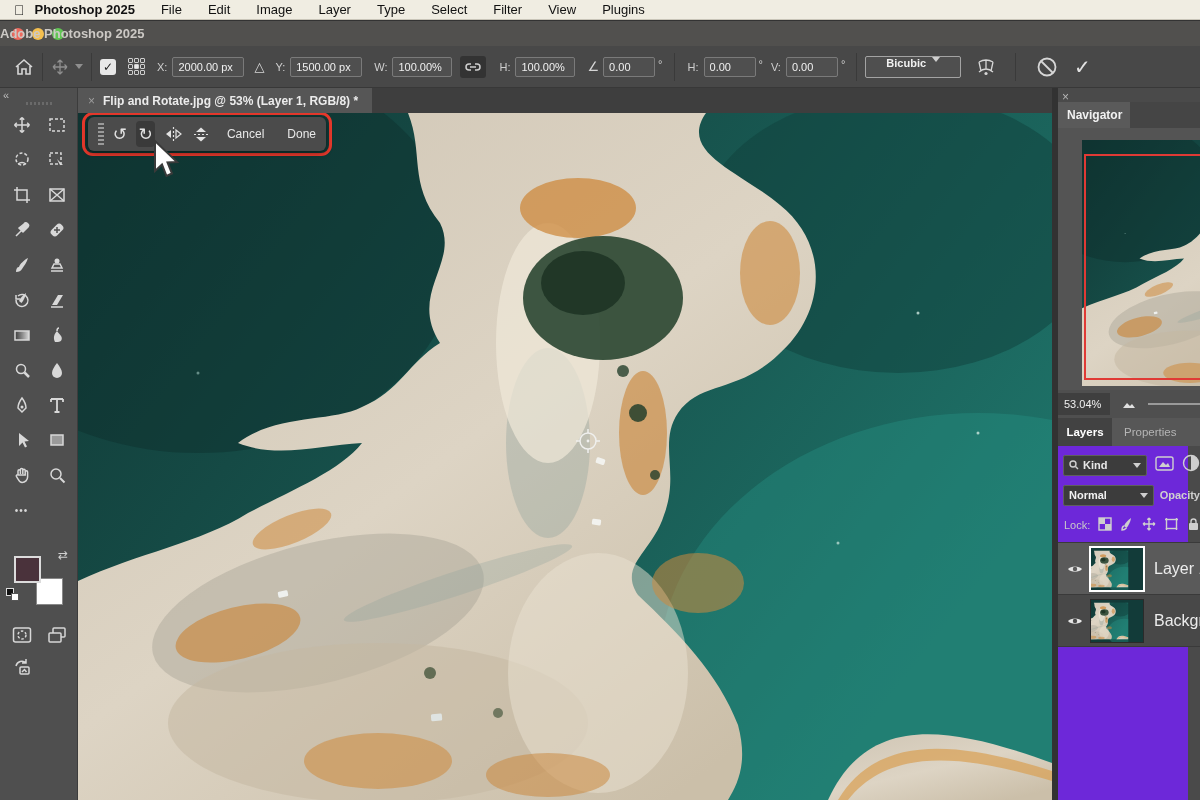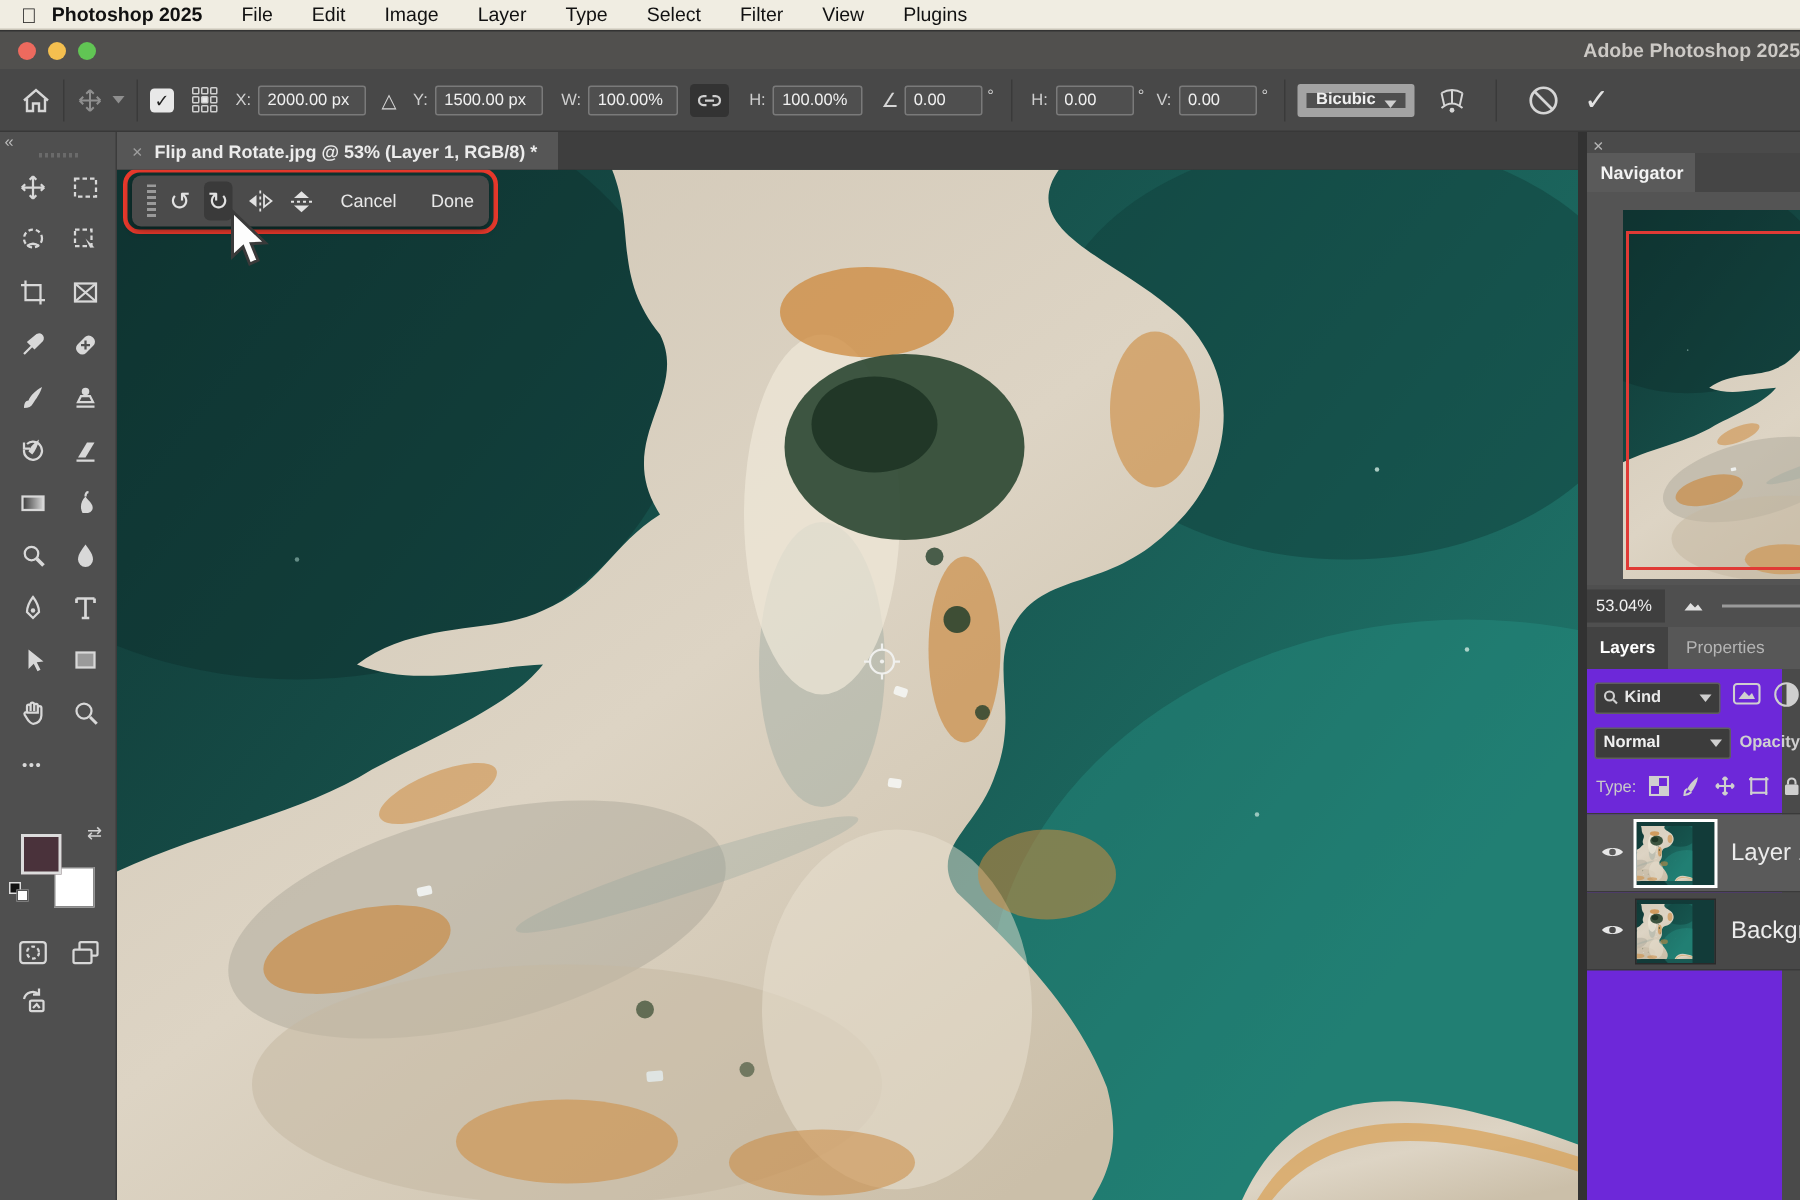--- a/index.html
+++ b/index.html
@@ -11,42 +11,42 @@
     background:#f0ede2; border-bottom:1px solid #c9c5b8; display:flex; align-items:center;
     font-size:13px; color:#111; gap:0; z-index:50; }
   #menubar .apple { margin:0 10px 0 14px; font-size:14px; }
   #menubar .app { font-weight:bold; margin-right:26px; }
   #menubar .mi { margin-right:26px; }
 
   
   #titlebar { position:absolute; left:0; top:21px; width:1200px; height:25px;
     background:#51504e; display:flex; align-items:center; z-index:49; }
   .light { width:12px; height:12px; border-radius:50%; margin-right:8px; }
-  #titlebar .title { position:absolute; left:0; right:0; text-align:right;
+  #titlebar .title { position:absolute; left:0; right:0; text-align:left;
     color:#ccc9c5; font-size:13px; font-weight:bold; }
 
   
   #optionsbar { position:absolute; left:0; top:46px; width:1200px; height:42px;
     background:#484848; border-bottom:1px solid #383838; display:flex; align-items:center;
     color:#cfcfcf; font-size:11px; z-index:48; }
   .vsep { width:1px; height:28px; background:#3a3a3a; margin:0 8px; }
   .obar-ic { display:flex; align-items:center; justify-content:center; color:#d6d6d6; }
   .field { background:#4f4f4f; border:1px solid #7a7a7a; border-radius:2px; height:20px;
     color:#f0f0f0; font-size:11px; padding:0 5px; font-family:"Liberation Sans",sans-serif; }
   .lbl { margin:0 5px; }
   .deg { margin:0 3px 6px 3px; color:#cfcfcf; }
   .checkbox { width:16px; height:16px; background:#e8e8e8; border-radius:3px;
     display:flex; align-items:center; justify-content:center; color:#222; font-size:12px; font-weight:bold; }
   .refgrid { display:grid; grid-template-columns:repeat(3,5px); grid-template-rows:repeat(3,5px); gap:1px; }
   .refgrid i { border:1px solid #cfcfcf; border-radius:1px; }
   .refgrid i.c { background:#e8e8e8; }
   .linkbtn { width:26px; height:22px; background:#333; border-radius:3px; display:flex;
     align-items:center; justify-content:center; }
-  .selectbox { background:#4f4f4f; border:6px solid #a3a3a3; border-radius:2px; height:22px;
-    display:flex; align-items:flex-end; padding:0 6px; color:#f0f0f0; gap:6px; }
+  .selectbox { background:#4f4f4f; border:1px solid #a3a3a3; border-radius:2px; height:22px;
+    display:flex; align-items:flex-start; padding:0 20px; color:#f0f0f0; gap:6px; }
   .chev { width:0; height:0; border-left:4px solid transparent; border-right:4px solid transparent;
     border-top:5px solid #cfcfcf; }
 
   
   #toolpanel { position:absolute; left:0; top:88px; width:78px; height:712px; background:#4f4f4f;
     border-right:1px solid #3c3c3c; z-index:10; }
   #toolpanel .collapse { position:absolute; left:3px; top:1px; color:#bdbdbd; font-size:11px; }
   #toolpanel .griptop { position:absolute; left:26px; top:14px; width:26px; height:3px;
     background:repeating-linear-gradient(90deg,#6a6a6a 0 2px,transparent 2px 4px); }
   .toolgrid { position:absolute; left:4px; top:26px; width:70px; display:grid;
@@ -556,21 +556,21 @@
     <div class="lrow" style="top:38px; height:22px">
       <span id="normalfield">
         <span>Normal</span>
         <span class="sp"></span>
           <span class="chev"></span>
       </span>
       <span id="opacity">Opacity</span>
     </div>
 
     <div class="lrow" id="lockrow" style="top:68px; height:22px">
-      <span>Type:</span>
+      <span>Lock:</span>
       <span class="lockic"><svg width="14" height="14" viewBox="0 0 14 14">
             <rect x="1" y="1" width="12" height="12" stroke="#cfcfcf"></rect>
             <rect x="1" y="1" width="6" height="6" fill="#cfcfcf" stroke="none"></rect>
             <rect x="7" y="7" width="6" height="6" fill="#cfcfcf" stroke="none"></rect>
           </svg></span>
       <span class="lockic"><svg width="14" height="14" viewBox="0 0 14 14">
             <path d="M11 1 C8 3 5 6 4 9 L6.5 11 C8.5 8.5 10.5 5 11 1 Z" fill="#cfcfcf" stroke="none"></path>
             <path d="M4 9 C2.5 9.5 2 11.5 2 13 C4 13 5.5 12 6.5 11"></path>
           </svg></span>
       <span class="lockic"><svg width="14" height="14" viewBox="0 0 14 14">

